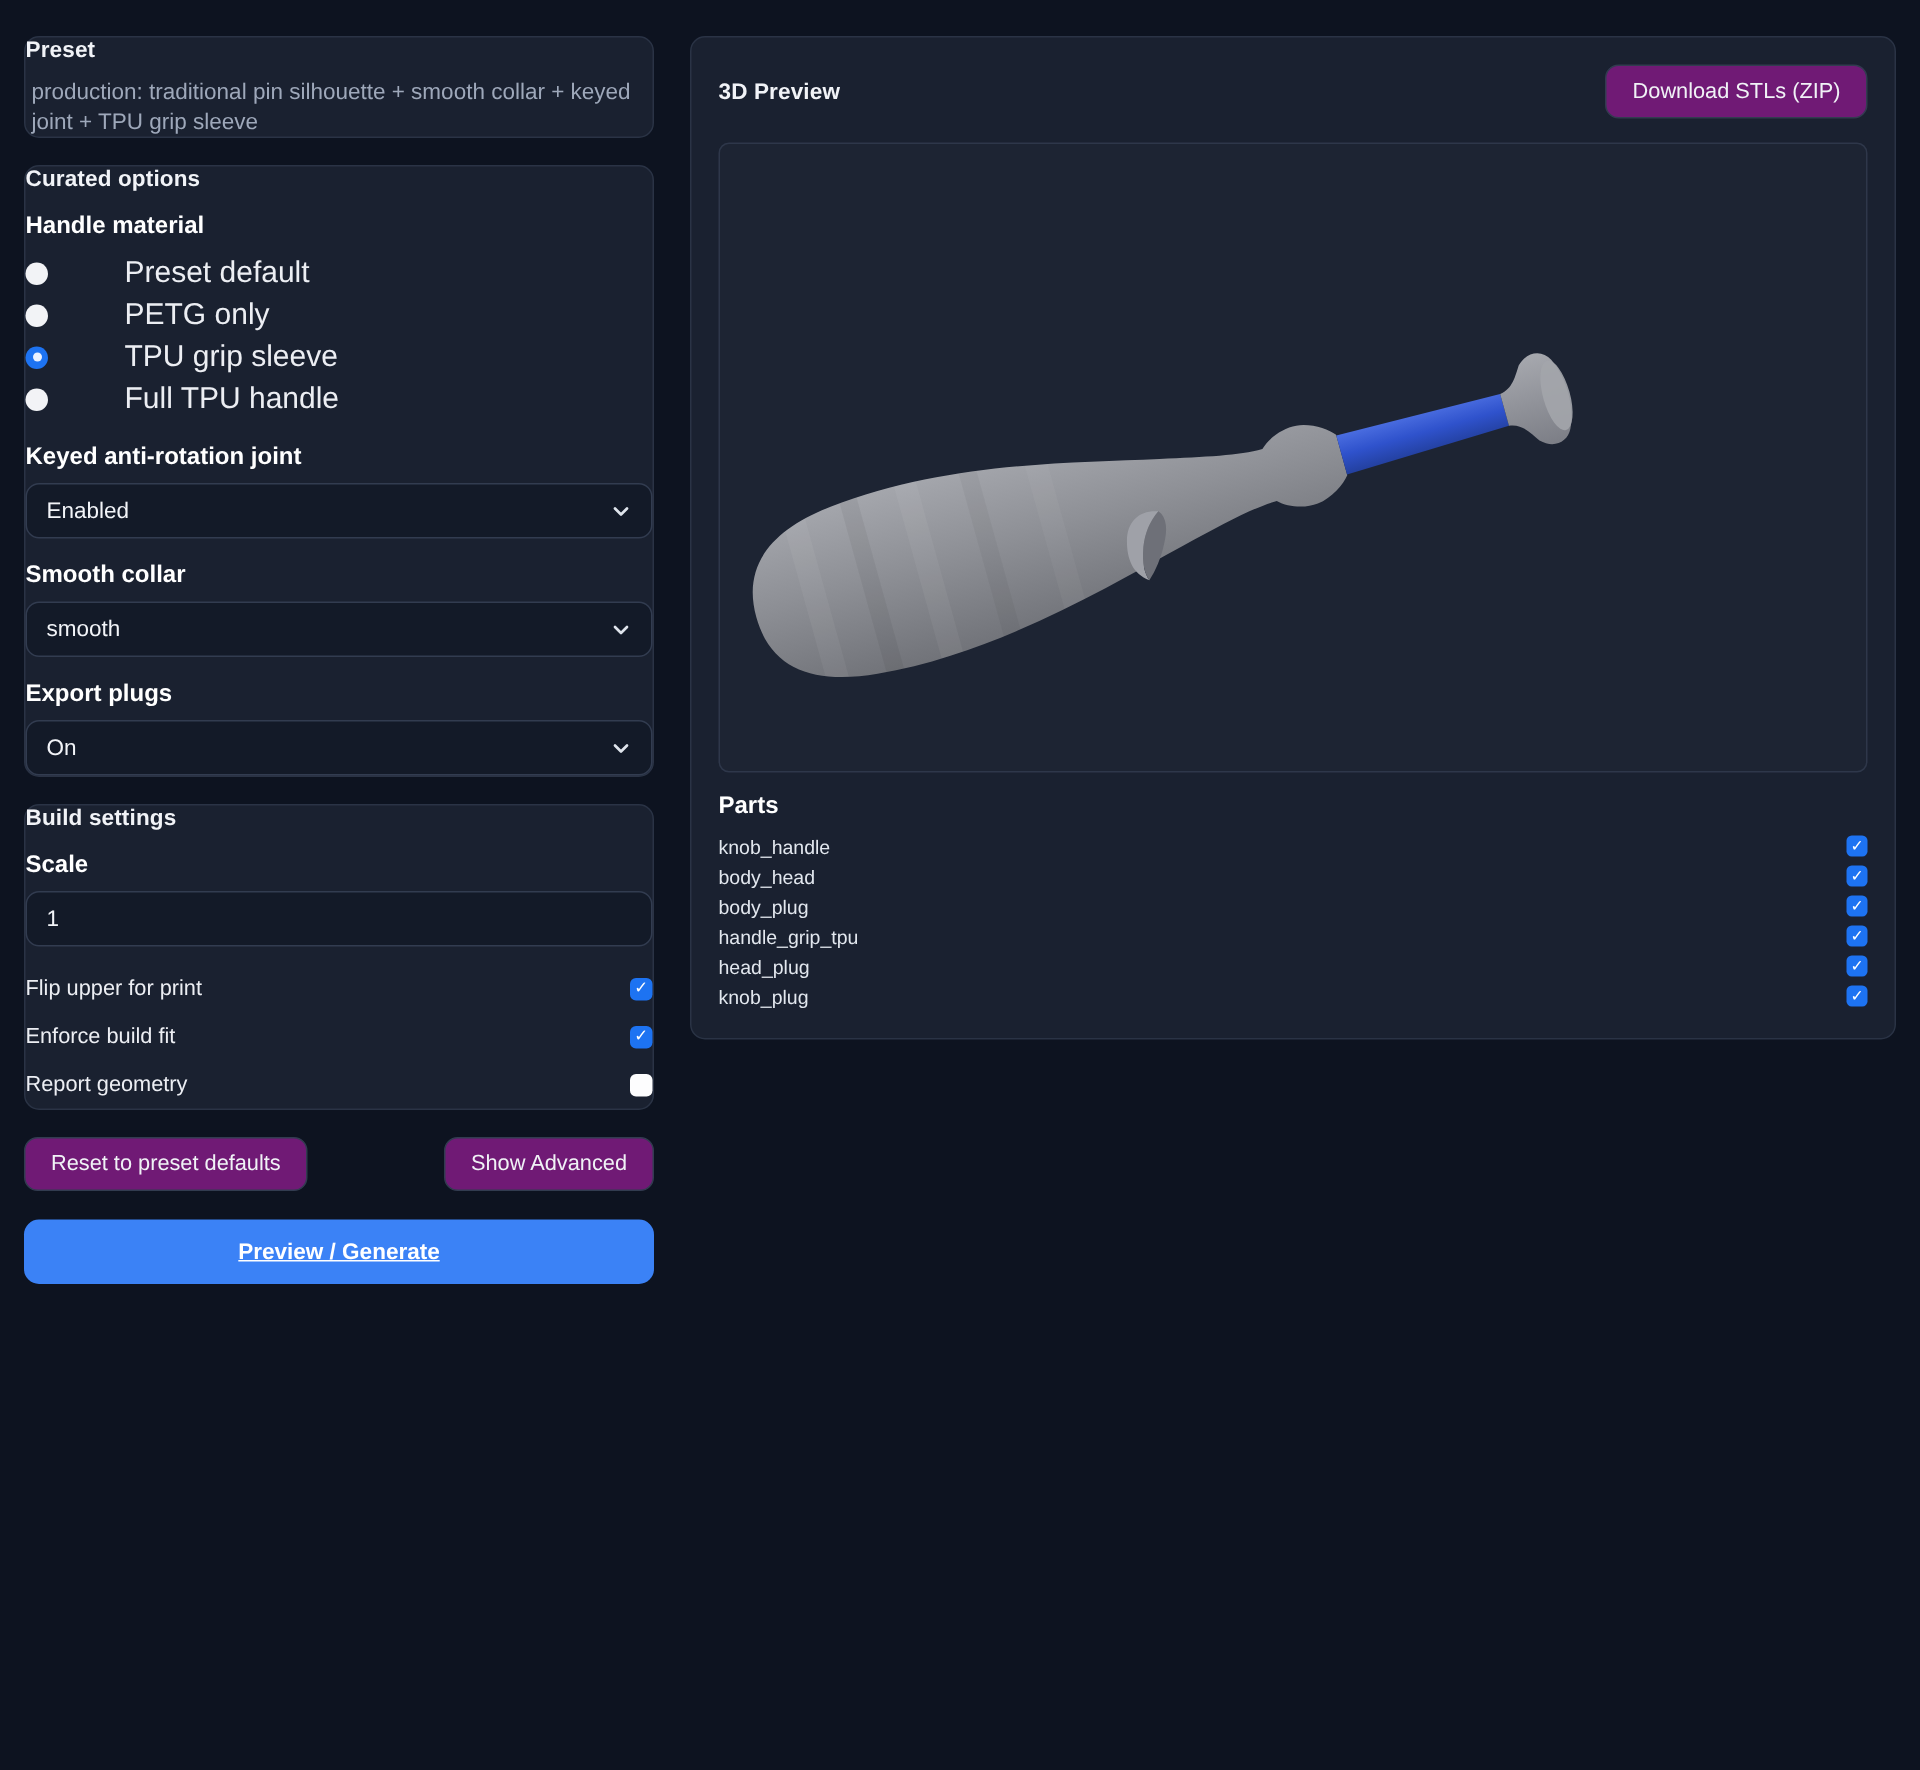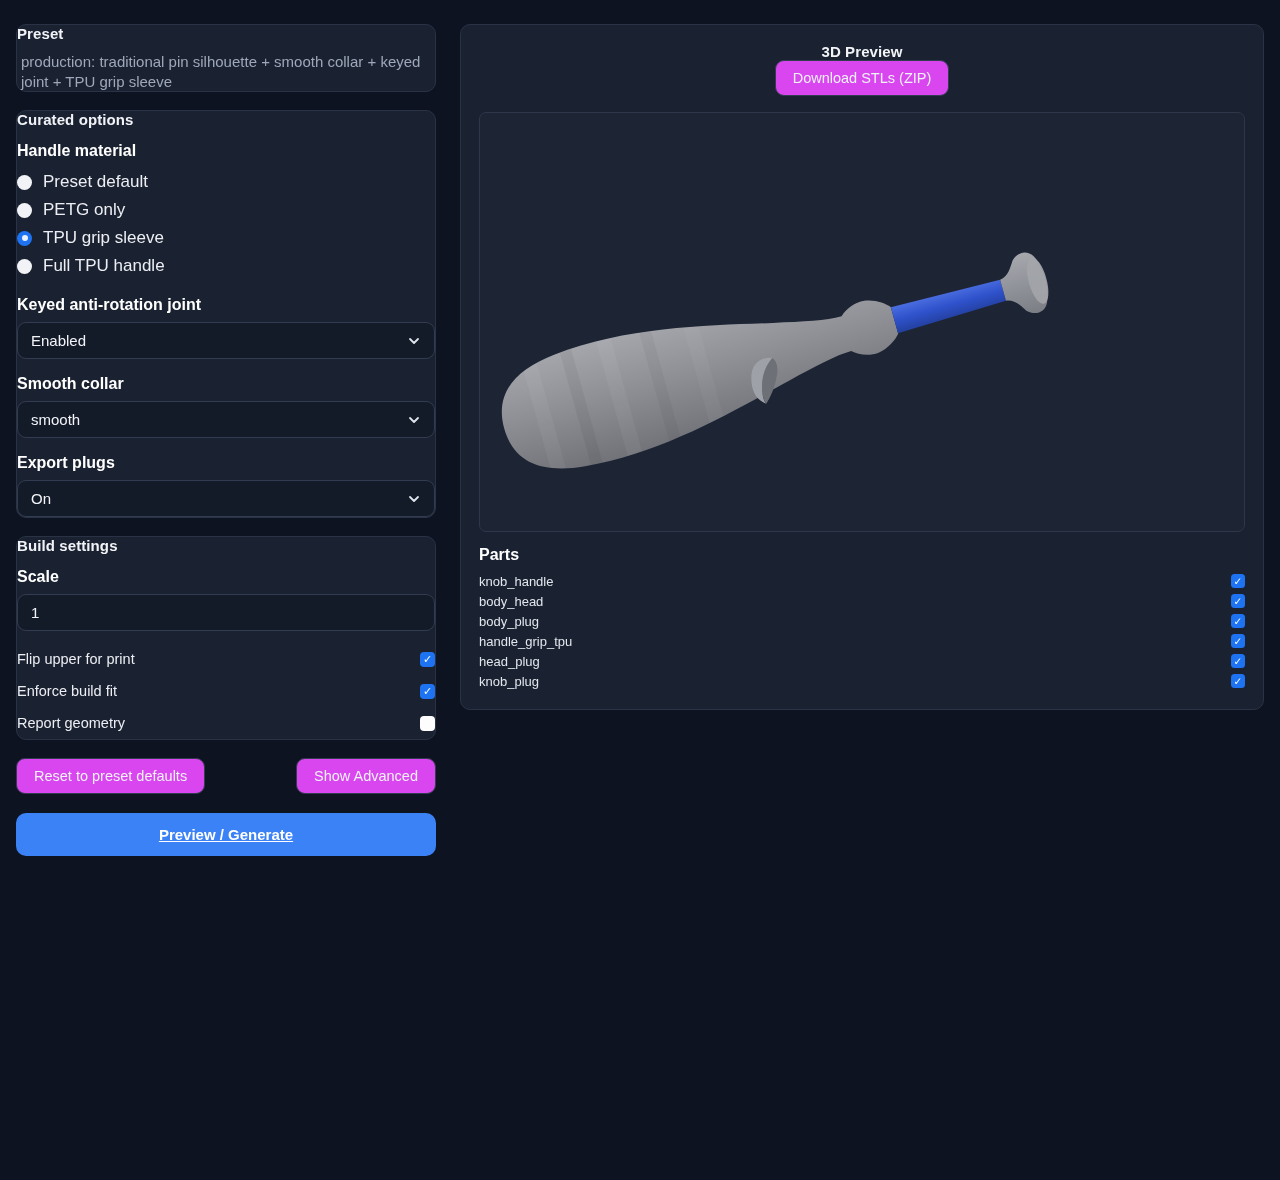--- a/index.html
+++ b/index.html
@@ -36,53 +36,53 @@
   .radio-row { display: flex; align-items: center; gap: 11px; height: 28px; cursor: pointer; }
   .radio {
     width: 15px; height: 15px; border-radius: 50%;
     background: #f2f3f6; position: relative; flex: 0 0 15px;
   }
   .radio.checked { background: #1d73f2; }
   .radio.checked::after {
     content: ""; position: absolute; left: 4.5px; top: 4.5px;
     width: 6px; height: 6px; border-radius: 50%; background: #eaf1ff;
   }
-  .radio-label { font-size: 17px; color: #eceef3; }
+  .radio-label { font-size: 20px; color: #eceef3; margin-left: 40px; }
   .text-input {
     width: 100%; height: 37px; background: #131a28;
     border: 1px solid #323c50; border-radius: 9px;
     color: #f2f4f8; font-size: 15px; padding: 0 13px;
     font-family: inherit; outline: none;
   }
   .check-row {
     display: flex; justify-content: space-between; align-items: center;
     height: 32px; font-size: 14.5px; color: #eceef3;
   }
   .cb {
     width: 15px; height: 15px; border-radius: 4px; background: #fdfdfe;
     display: flex; align-items: center; justify-content: center; cursor: pointer;
   }
   .cb.checked { background: #1d73f2; }
   .cb.checked::after { content: "✓"; color: #fff; font-size: 11px; font-weight: 700; line-height: 1; }
   .cb-sm { width: 14px; height: 14px; border-radius: 3.5px; }
   .cb-sm.checked::after { font-size: 10.5px; }
   .btn-row { display: flex; justify-content: space-between; margin-top: 17px; }
   .btn {
-    background: #d946ef; border: 1px solid #323c50; border-radius: 9px;
+    background: #701a75; border: 1px solid #323c50; border-radius: 9px;
     color: #f0f2f6; font-size: 14.5px; padding: 9px 17px;
     font-family: inherit; cursor: pointer;
   }
   .btn-primary {
     display: block; width: 100%; margin-top: 19px; height: 43px;
     background: #3b82f6; border: none; border-radius: 10px;
     color: #fff; font-weight: 700; font-size: 15px;
     font-family: inherit; cursor: pointer; text-decoration: underline;
   }
   .right-panel { flex: 1; padding: 18px; margin-bottom: 0; }
-  .preview-header { display: flex; justify-content: space-between; align-items: center; flex-direction: column; }
+  .preview-header { display: flex; justify-content: space-between; align-items: center; }
   .viewport {
     margin-top: 16px; height: 420px;
     background: #1d2433; border: 1px solid #2e374a; border-radius: 7px;
     overflow: hidden;
   }
   .viewport svg { width: 100%; height: 100%; display: block; }
   .parts-label { margin: 14px 0 7px; }
   .part-row { display: flex; justify-content: space-between; align-items: center; height: 20px; }
   .part-name { font-family: Liberation Sans, sans-serif; font-size: 13px; color: #e2e7ee; }
 </style>

